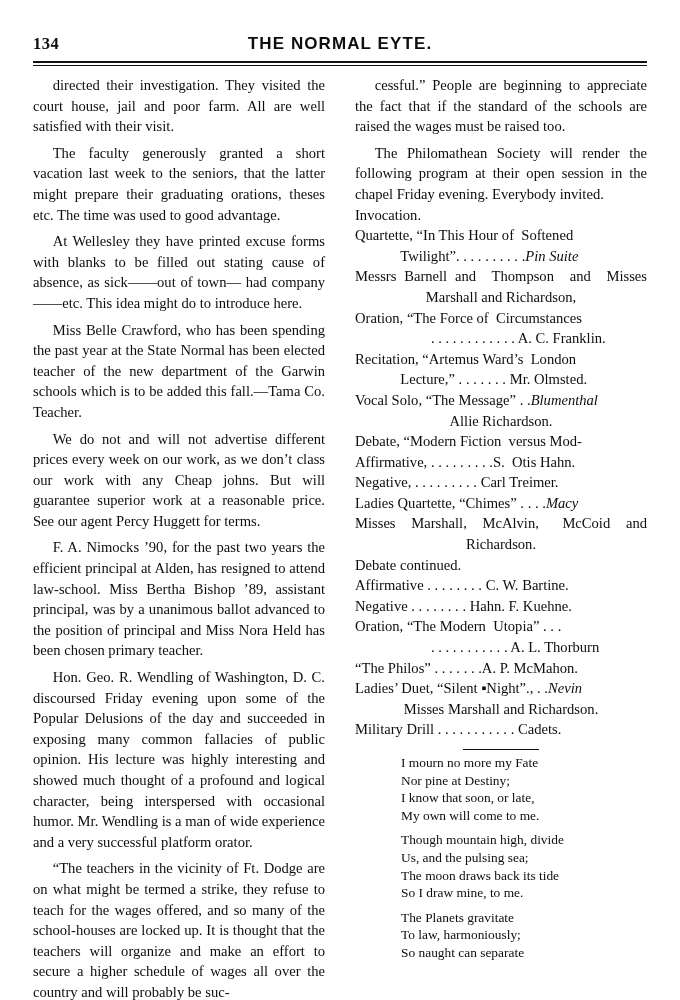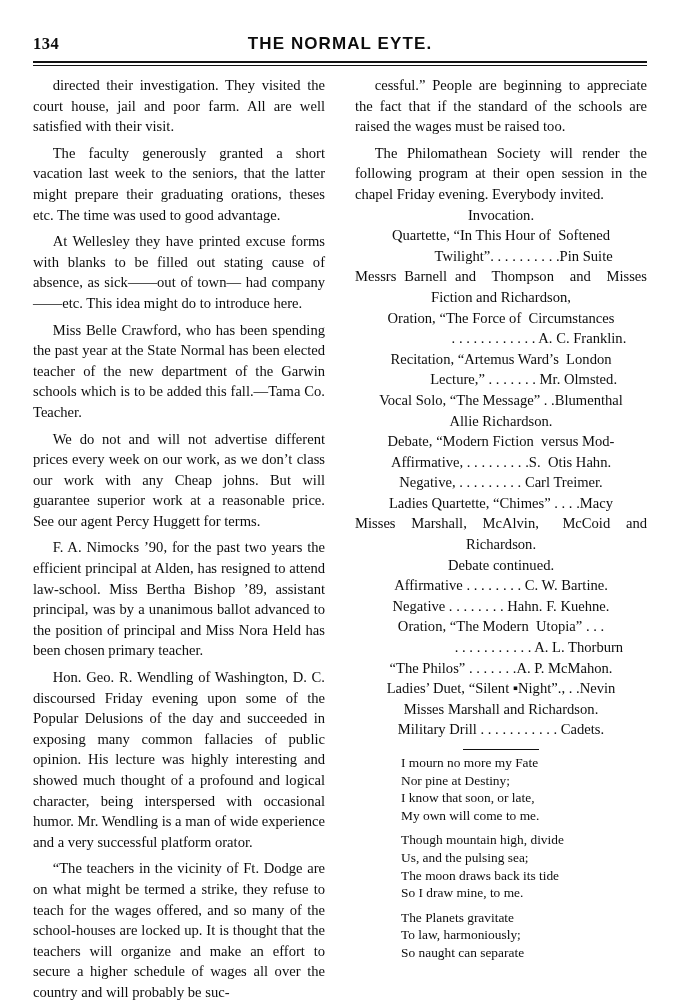--- a/index.html
+++ b/index.html
@@ -68,32 +68,32 @@
     margin: 0;
     text-align: justify;
     text-indent: 1.35em;
     hyphens: manual;
   }
   p.para + p.para { margin-top: 6px; }
 
   
   .program { margin-top: 0; }
   .prog-line {
-    text-align: center;
+    text-align: left;
     margin: 0;
     white-space: pre-wrap;
   }
   .prog-line.indent-1 { padding-left: 3.1em; }
   .prog-line.indent-2 { padding-left: 5.2em; }
   .prog-line.center { text-align: center; padding-left: 0; }
   .prog-line.justify {
     text-align: justify;
     text-align-last: justify;
   }
-  .ital { }
+  .ital { font-style: italic; }
 
   
   .poem-sep {
     width: 76px;
     height: 0;
     border-top: 1.4px solid #111;
     margin: 9px auto 4px auto;
   }
   .poem-title {
     text-align: center;
@@ -140,21 +140,21 @@
     <div class="col col-right">
       <div id="right-paras">
           <p class="para">cessful.”  People  are  beginning  to appre­ciate  the  fact  that  if  the standard of the schools  are raised the wages must be raised too.</p>
           <p class="para">The  Philomathean  Society  will  render the following program at their open session in the chapel Friday evening.  Everybody invited.</p>
         </div>
       <div class="program" id="program-list">
           <div class="prog-line"><span>Invocation.</span></div>
           <div class="prog-line"><span>Quartette, “In This Hour of  Softened</span></div>
           <div class="prog-line indent-1"><span>Twilight”. . . . . . . . . .</span><span class="ital">Pin Suite</span></div>
           <div class="prog-line justify"><span>Messrs Barnell and  Thompѕon  and  Misses</span></div>
-          <div class="prog-line center"><span>Fiction and Richardson,</span></div>
+          <div class="prog-line center"><span>Marshall and Richardson,</span></div>
           <div class="prog-line"><span>Oration, “The Force of  Circumstances</span></div>
           <div class="prog-line indent-2"><span>. . . . . . . . . . . . A. C. Franklin.</span></div>
           <div class="prog-line"><span>Recitation, “Artemus Ward’s  London</span></div>
           <div class="prog-line indent-1"><span>Lecture,” . . . . . . . Mr. Olmsted.</span></div>
           <div class="prog-line"><span>Vocal Solo, “The Message” . .</span><span class="ital">Blumenthal</span></div>
           <div class="prog-line center"><span>Allie Richardson.</span></div>
           <div class="prog-line"><span>Debate, “Modern Fiction  versus Mod-</span></div>
           <div class="prog-line"><span>Affirmative, . . . . . . . . .S.  Otis Hahn.</span></div>
           <div class="prog-line"><span>Negative, . . . . . . . . . Carl Treimer.</span></div>
           <div class="prog-line"><span>Ladies Quartette, “Chimes” . . . .</span><span class="ital">Macy</span></div>

